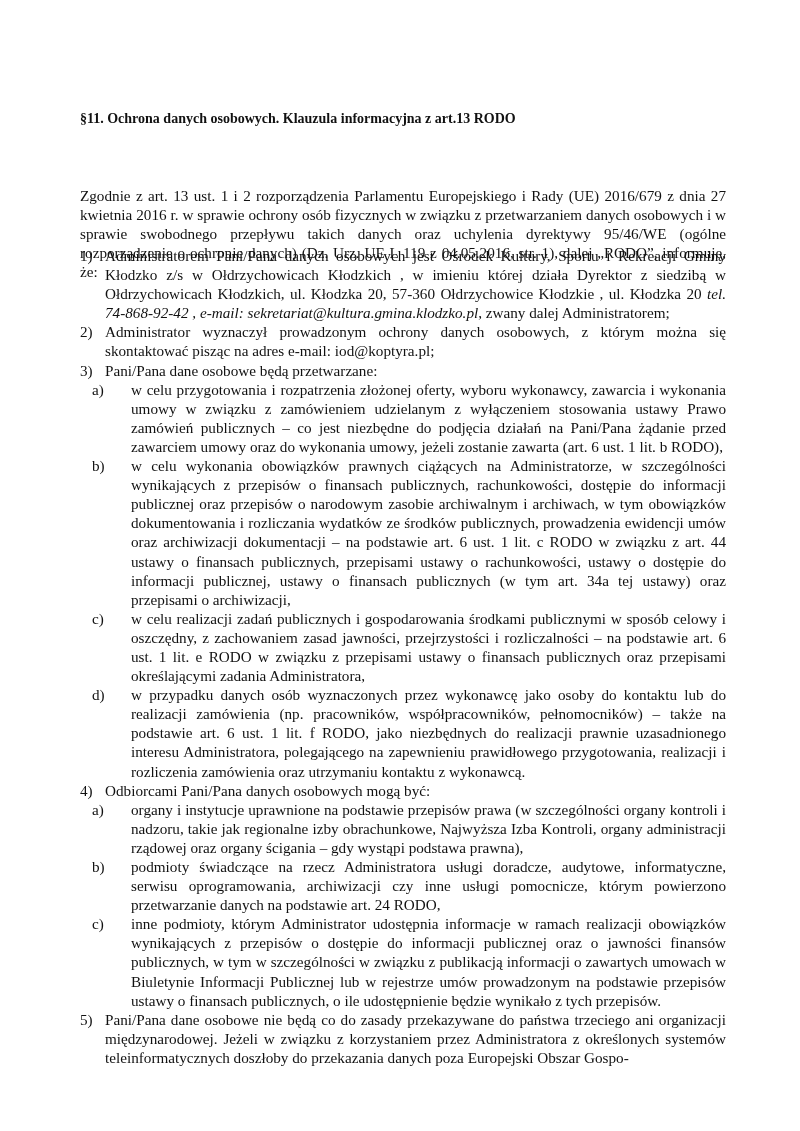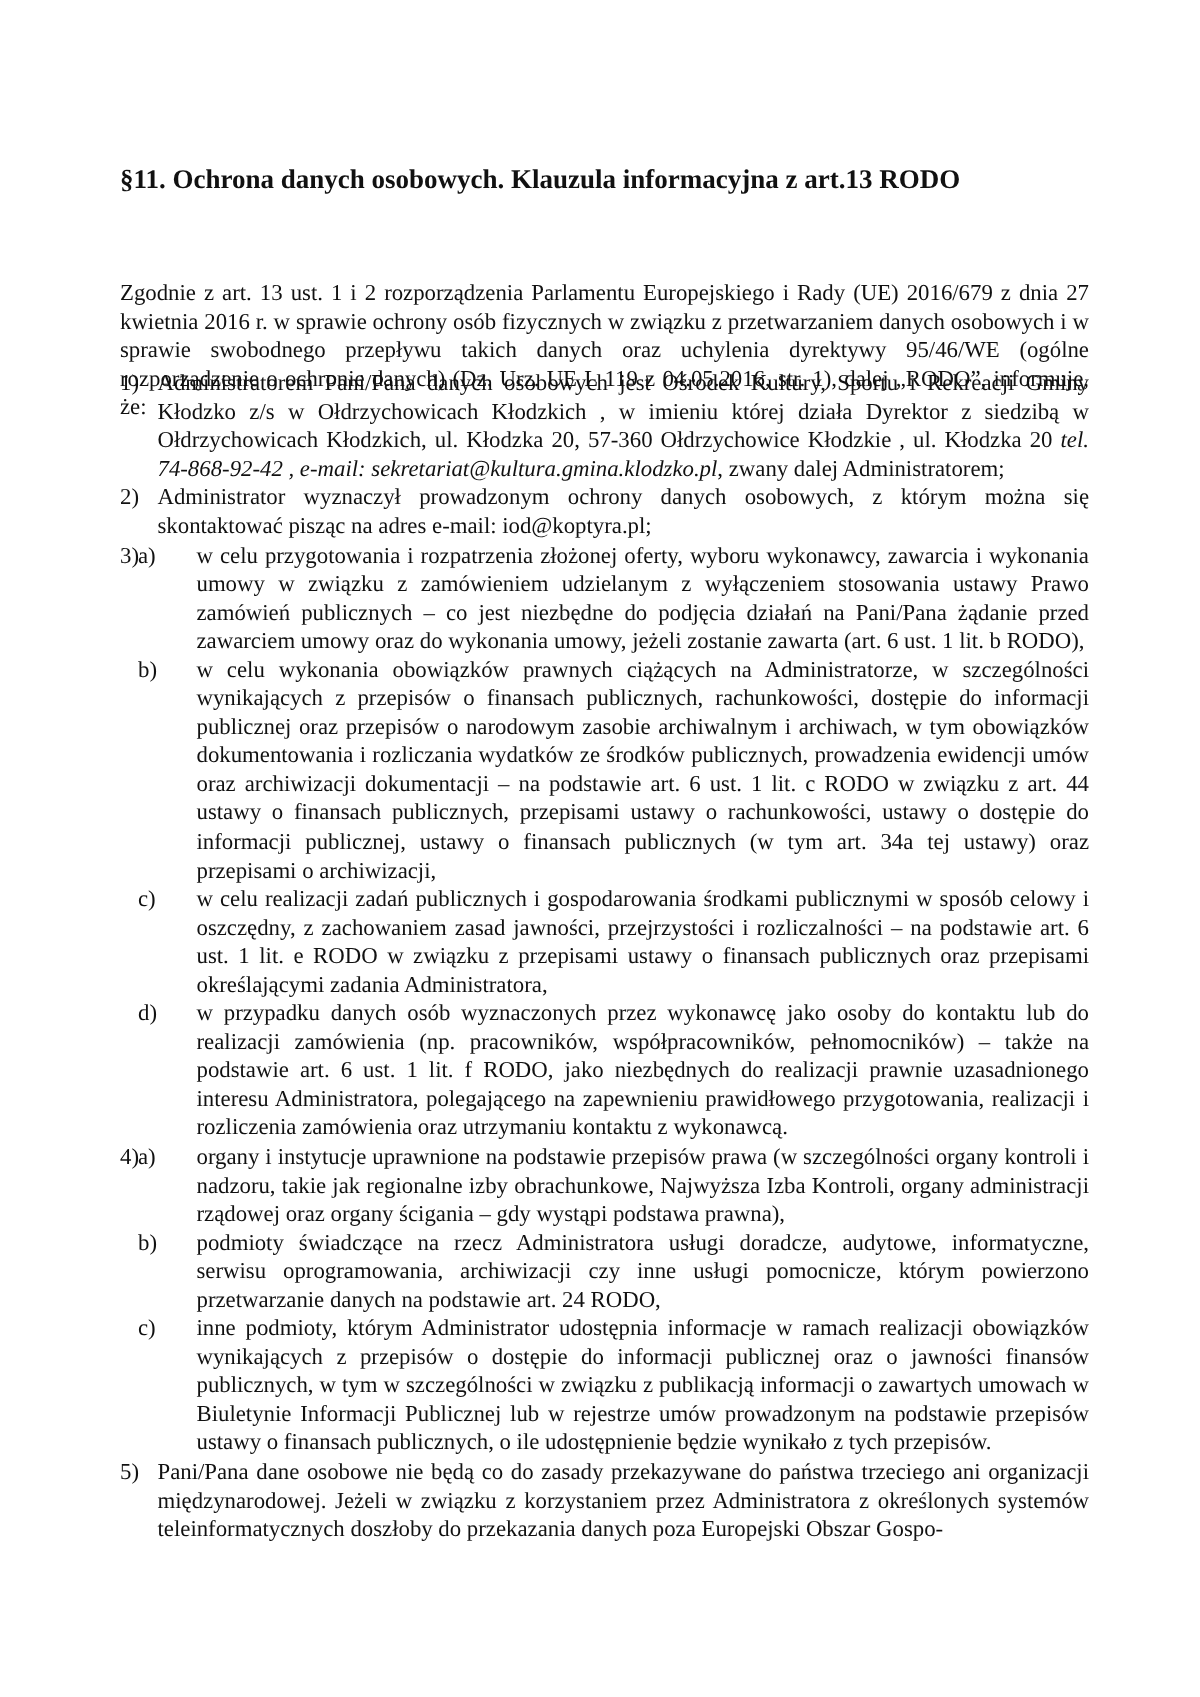--- a/index.html
+++ b/index.html
@@ -4,21 +4,21 @@
 <style>
   html, body { margin: 0; padding: 0; background: #ffffff; }
   body { width: 800px; height: 1131px; overflow: hidden; position: relative; }
   .page {
     position: absolute; left: 80px; top: 0; width: 646px;
     font-family: "Liberation Serif", serif; color: #111;
     font-size: 15.2px; line-height: 19.1px;
   }
   .title {
     position: absolute; left: 0; top: 109px; width: 700px;
-    font-weight: bold; font-size: 18px; line-height: 20px; white-space: nowrap;
+    font-weight: bold; font-size: 14px; line-height: 20px; white-space: nowrap;
   }
   .intro { position: absolute; left: 0; top: 186px; width: 646px; text-align: justify; }
   .list { position: absolute; left: 0; top: 246px; width: 646px; }
   .item { position: relative; padding-left: 25px; text-align: justify; }
   .item > .num { position: absolute; left: 0; top: 0; }
   .sub { position: relative; padding-left: 26px; text-align: justify; }
   .sub > .let { position: absolute; left: -13px; top: 0; }
   .sublist { margin-left: 0; }
   b { font-weight: normal; }
   i { font-style: italic; font-family: Liberation Serif, serif; }
@@ -38,20 +38,21 @@
       <span>Administratorem Pani/Pana danych osobowych jest </span><b>Ośrodek Kultury, Sportu i Rekreacji Gminy Kłodzko z/s w Ołdrzychowicach Kłodzkich , w imieniu której działa Dyrektor  z siedzibą w Ołdrzychowicach Kłodzkich, ul. Kłodzka 20, 57-360 Ołdrzychowice Kłodzkie , ul. Kłodzka 20</b><i> tel. 74-868-92-42 , e-mail: sekretariat@kultura.gmina.klodzko.pl</i><span>, </span><b>zwany dalej Administratorem;</b>
     </div>
 
     <div class="item">
       <span class="num">2)</span>
       <span>Administrator wyznaczył prowadzonym ochrony danych osobowych, z którym można się skontaktować pisząc na adres e-mail: iod@koptyra.pl;</span>
     </div>
 
     <div class="item">
       <span class="num">3)</span>
+      <span>Pani/Pana dane osobowe będą przetwarzane:</span>
       <div class="sublist">
         <div class="sub">
           <span class="let">a)</span>
           <span>w celu przygotowania i rozpatrzenia złożonej oferty, wyboru wykonawcy, zawarcia i wykonania umowy w związku z zamówieniem udzielanym z wyłączeniem stosowania ustawy Prawo zamówień publicznych – co jest niezbędne do podjęcia działań na Pani/Pana żądanie przed zawarciem umowy oraz do wykonania umowy, jeżeli zostanie zawarta (art. 6 ust. 1 lit. b RODO),</span>
         </div>
         <div class="sub">
           <span class="let">b)</span>
           <span>w celu wykonania obowiązków prawnych ciążących na Administratorze, w szczególności wynikających z przepisów o finansach publicznych, rachunkowości, dostępie do informacji publicznej oraz przepisów o narodowym zasobie archiwalnym i archiwach, w tym obowiązków dokumentowania i rozliczania wydatków ze środków publicznych, prowadzenia ewidencji umów oraz archiwizacji dokumentacji – na podstawie art. 6 ust. 1 lit. c RODO w związku z art. 44 ustawy o finansach publicznych, przepisami ustawy o rachunkowości, ustawy o dostępie do informacji publicznej, ustawy o finansach publicznych (w tym art. 34a tej ustawy) oraz przepisami o archiwizacji,</span>
         </div>
         <div class="sub">
@@ -60,20 +61,21 @@
         </div>
         <div class="sub">
           <span class="let">d)</span>
           <span>w przypadku danych osób wyznaczonych przez wykonawcę jako osoby do kontaktu lub do realizacji zamówienia (np. pracowników, współpracowników, pełnomocników) – także na podstawie art. 6 ust. 1 lit. f RODO, jako niezbędnych do realizacji prawnie uzasadnionego interesu Administratora, polegającego na zapewnieniu prawidłowego przygotowania, realizacji i rozliczenia zamówienia oraz utrzymaniu kontaktu z wykonawcą.</span>
         </div>
       </div>
     </div>
 
     <div class="item">
       <span class="num">4)</span>
+      <span>Odbiorcami Pani/Pana danych osobowych mogą być:</span>
       <div class="sublist">
         <div class="sub">
           <span class="let">a)</span>
           <span>organy i instytucje uprawnione na podstawie przepisów prawa (w szczególności organy kontroli i nadzoru, takie jak regionalne izby obrachunkowe, Najwyższa Izba Kontroli, organy administracji rządowej oraz organy ścigania – gdy wystąpi podstawa prawna),</span>
         </div>
         <div class="sub">
           <span class="let">b)</span>
           <span>podmioty świadczące na rzecz Administratora usługi doradcze, audytowe, informatyczne, serwisu oprogramowania, archiwizacji czy inne usługi pomocnicze, którym powierzono przetwarzanie danych na podstawie art. 24 RODO,</span>
         </div>
         <div class="sub">

